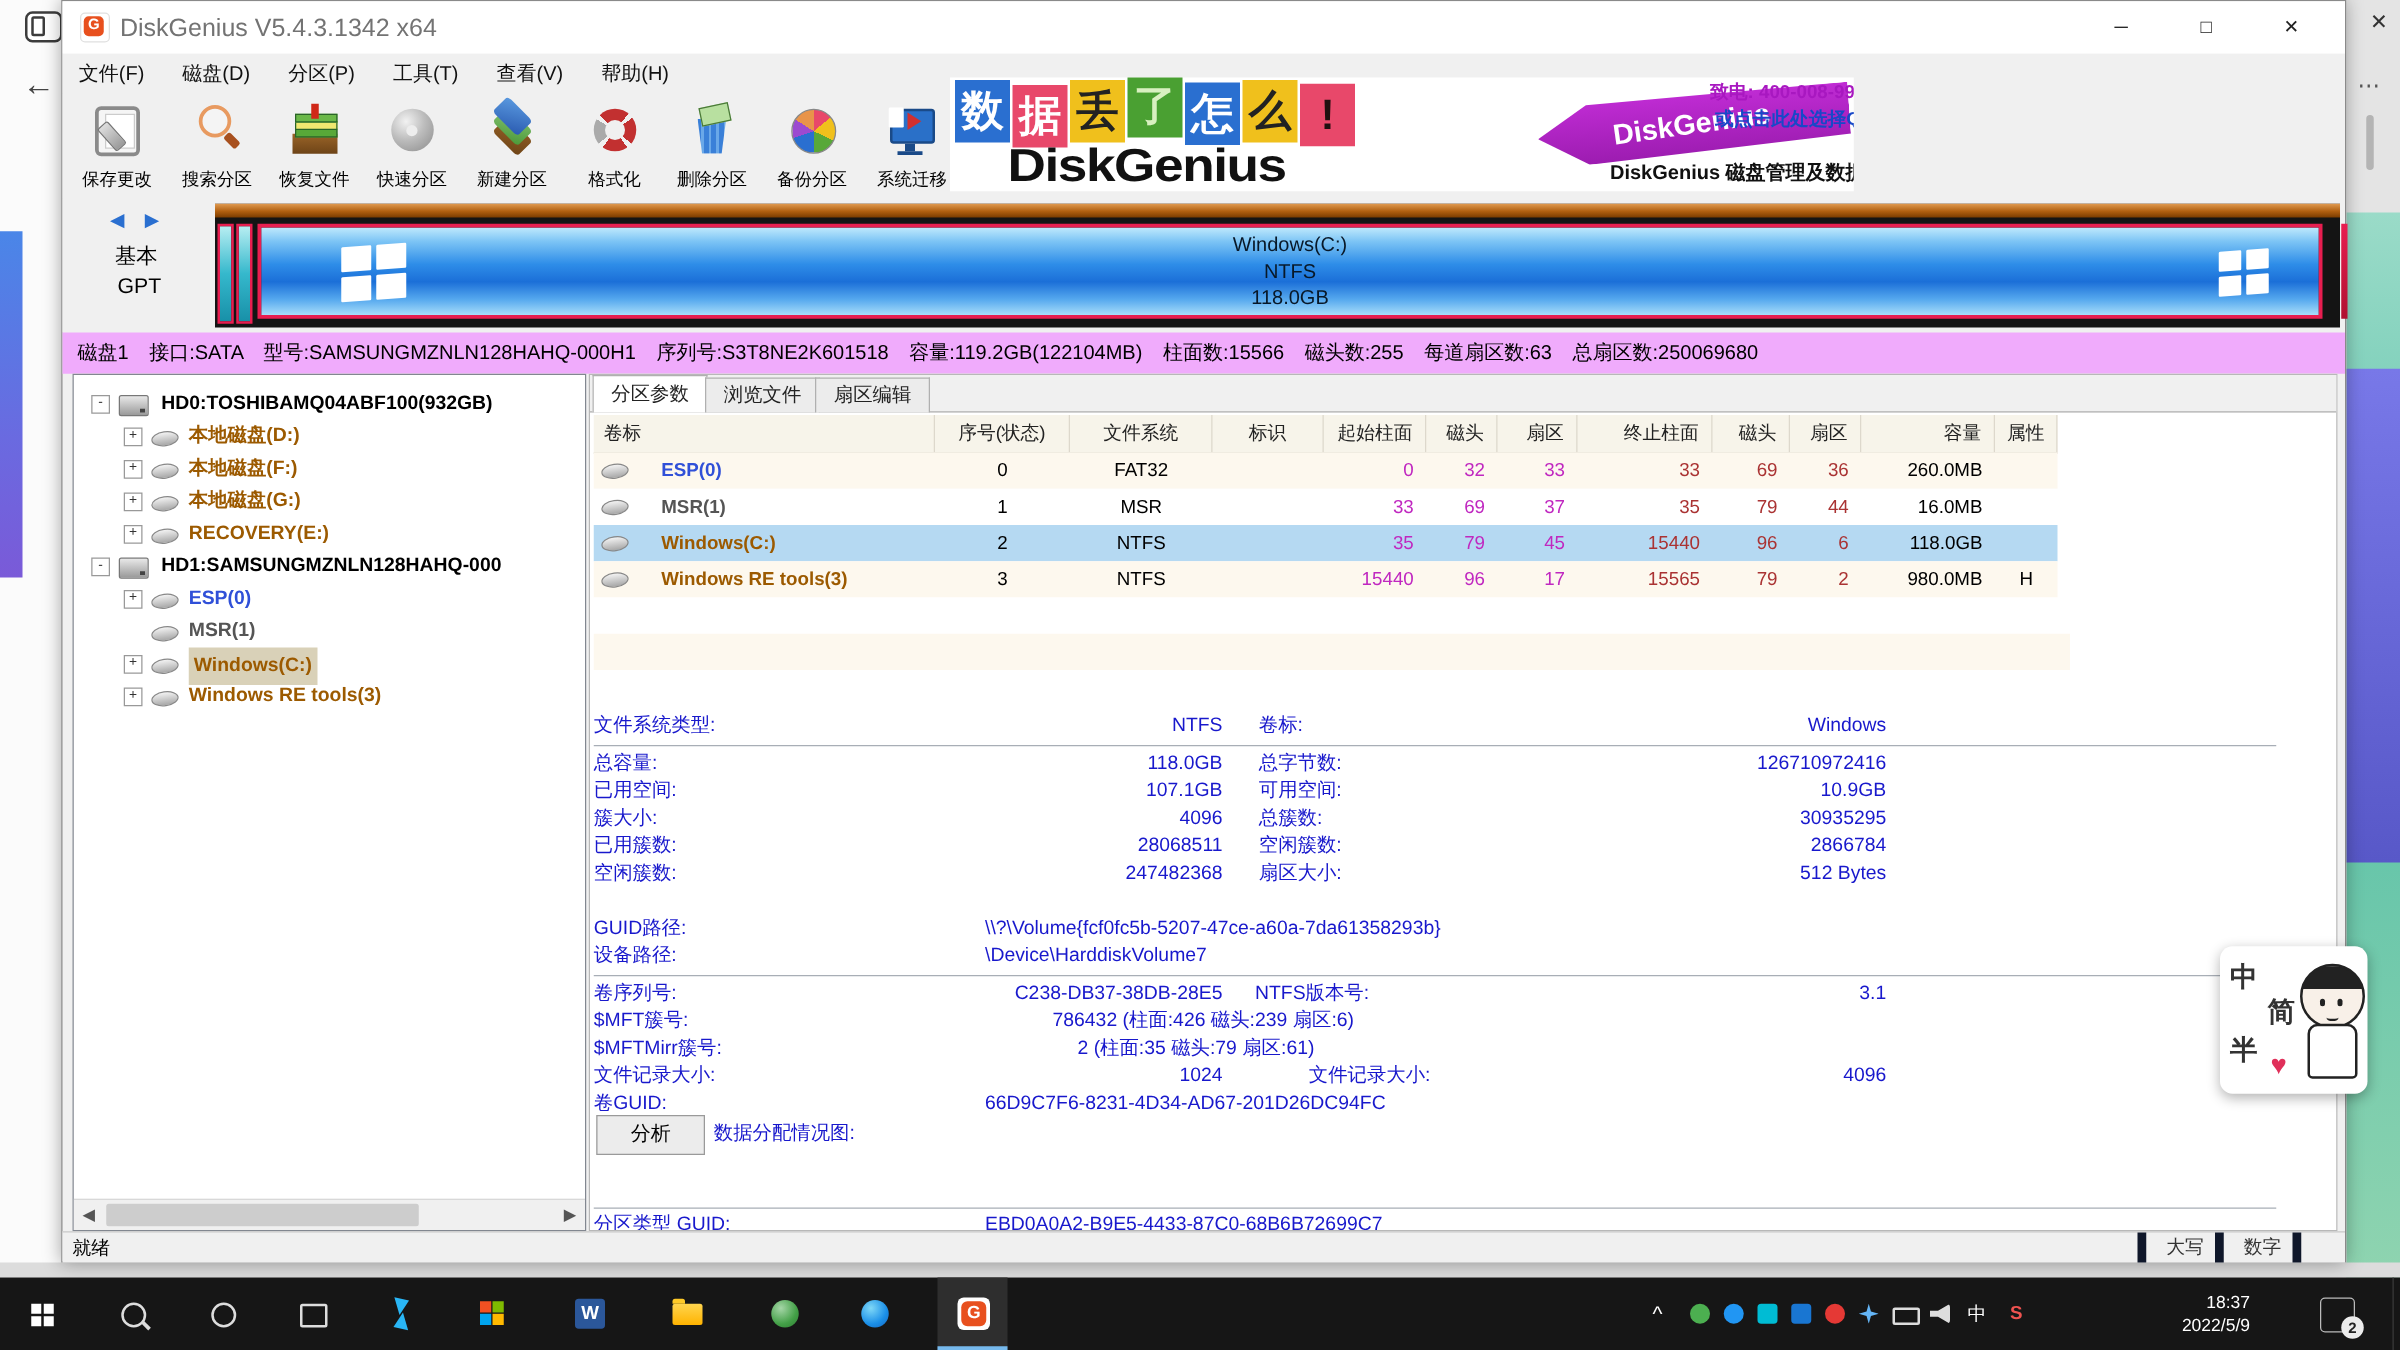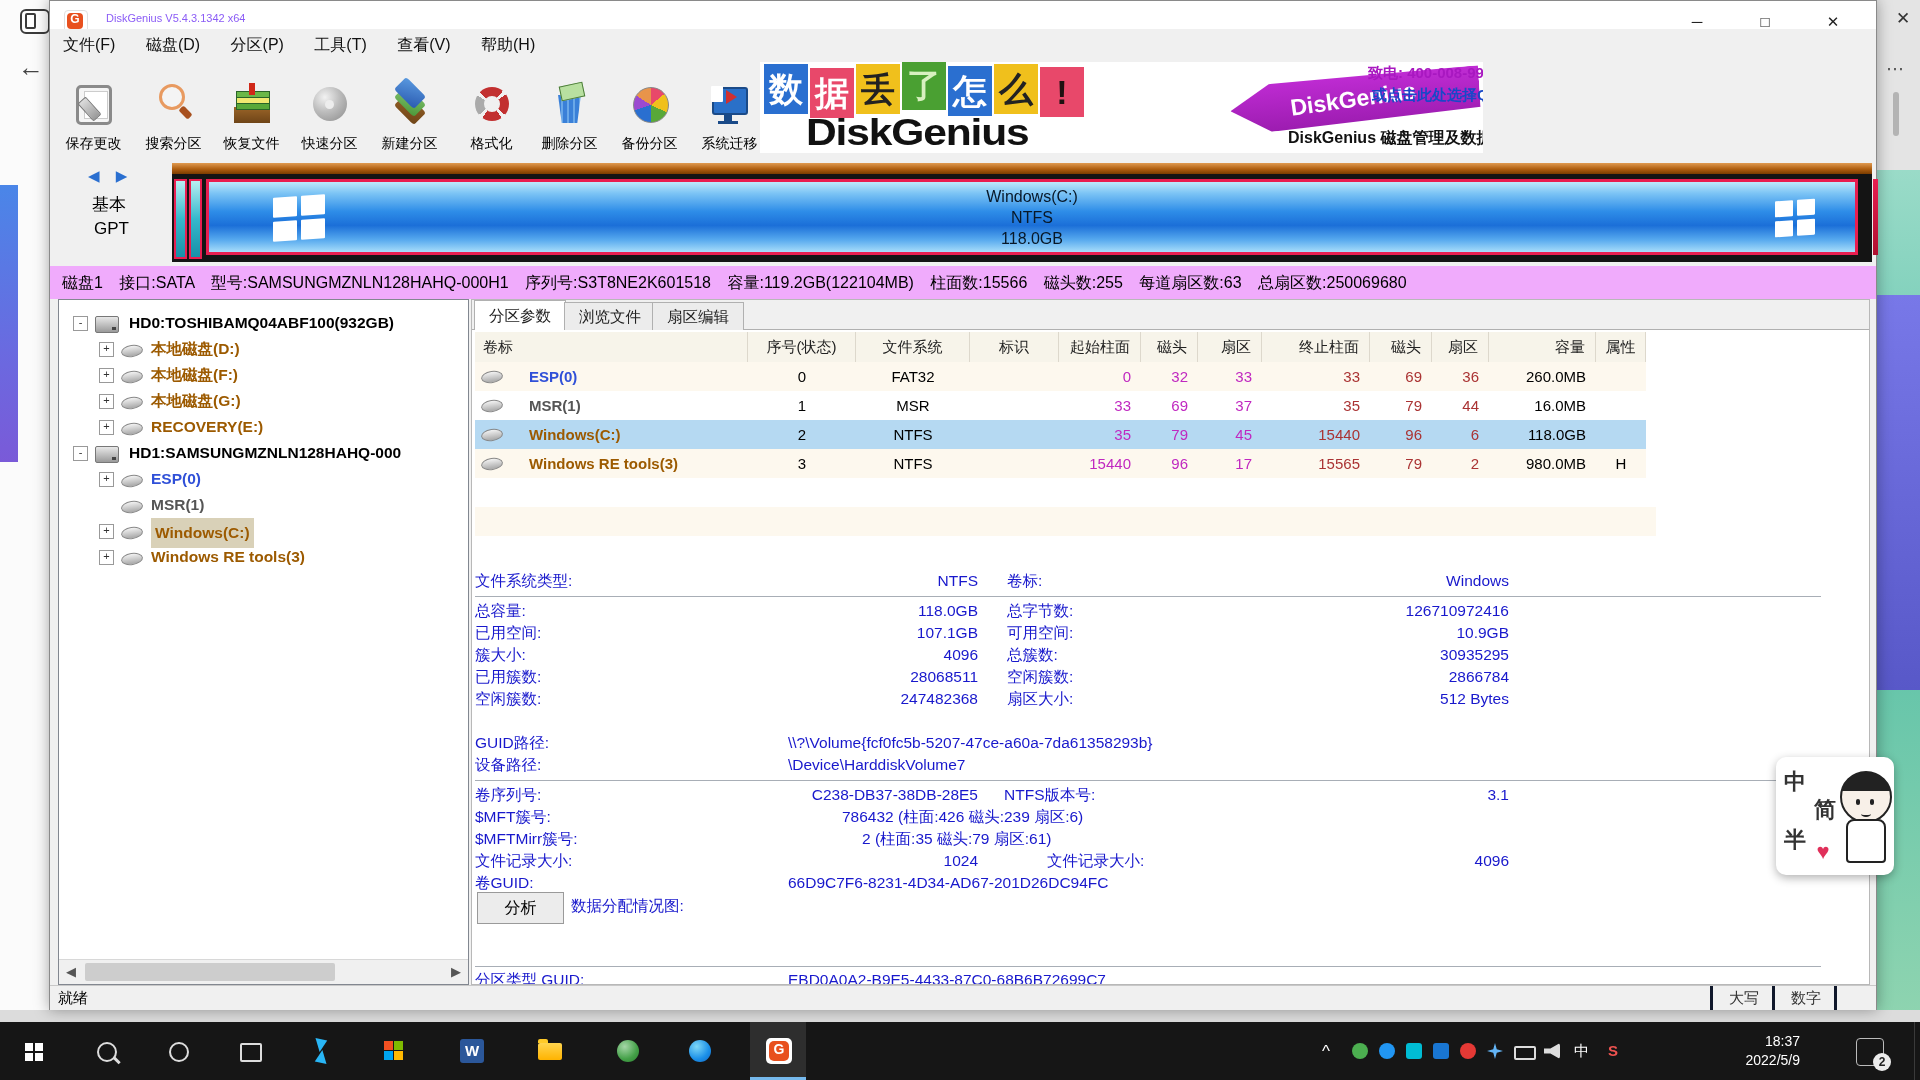--- a/index.html
+++ b/index.html
@@ -20,23 +20,23 @@
   .behind-ellipsis{left:1886px;top:58px;font-size:18px;color:#555;letter-spacing:1px}
   .behind-thumb{left:1893px;top:92px;width:6px;height:44px;border-radius:3px;background:#b4b4b4}
   .above-taskbar{left:0;top:1010px;width:1920px;height:12px;background:#dcdcdc}
 
   
   #win{left:49px;top:0;width:1828px;height:1010px;background:#f0f0f0;border:1px solid #8a8a8a;box-sizing:border-box;box-shadow:0 0 14px rgba(0,0,0,.35)}
   .titlebar{left:0;top:0;width:100%;height:42px;background:#fff}
   .app-ico{width:22px;height:22px;border-radius:4px;background:#fff;border:1px solid #e0e0e0;position:absolute;left:14px;top:9px}
   .app-ico .disc{position:absolute;left:2px;top:2px;width:16px;height:16px;border-radius:4px;background:#e8501e}
   .app-ico .g{position:absolute;left:0;top:1px;width:20px;text-align:center;font-size:12px;font-weight:bold;color:#fff}
-  .title-text{position:absolute;left:56px;top:11px;font-size:11px;color:#8b5cf6}
+  .title-text{position:absolute;left:46px;top:11px;font-size:20px;color:#737373}
   .winbtn{position:absolute;top:0;width:46px;height:42px;text-align:center;line-height:42px;font-size:15px;color:#222}
-  .menubar{left:0;top:28px;width:100%;height:32px;background:#f0f0f0}
+  .menubar{left:0;top:42px;width:100%;height:32px;background:#f0f0f0}
   .menu-item{display:inline-block;padding:6px 13px;font-size:16px;color:#111}
   
   .toolbar{left:0;top:74px;width:100%;height:84px;background:#f0f0f0}
   .tbtn{position:absolute;top:2px;width:79px;height:80px;text-align:center}
   .tbtn .lbl{position:absolute;bottom:4px;left:0;width:100%;font-size:14px;color:#000}
   .tbi{position:relative;width:44px;height:44px;margin:6px auto 0}
   
   .ic-save{position:absolute;left:4px;top:2px;width:30px;height:34px;border:3px solid #8a8a8a;border-radius:5px;background:#f5f5f5}
   .ic-save-in{position:absolute;left:4px;top:4px;width:22px;height:26px;background:#fff;border:1px solid #ccc}
   .ic-save-pen{position:absolute;left:12px;top:14px;width:9px;height:22px;background:linear-gradient(#ddd,#9a9a9a);border:1px solid #777;transform:rotate(-42deg);border-radius:2px}
@@ -136,21 +136,21 @@
   .dlong{position:absolute;left:313px}
   .dsep{position:absolute;left:0;width:1346px;height:1px;background:#a8aeb6}
   .ana-btn{position:absolute;left:2px;top:324px;width:85px;height:30px;background:#ececec;border:1px solid #9a9a9a;text-align:center;line-height:30px;font-size:16px;color:#000}
   .ana-lbl{position:absolute;left:96px;top:328px;font-size:15.5px;color:#1818cc}
   .bottomsep{position:absolute;left:3px;top:666px;width:1346px;height:1px;background:#a8aeb6}
   .bottomrow{position:absolute;left:3px;top:670px;width:1390px;height:14px;overflow:hidden;font-size:15.5px;line-height:20px;color:#1818cc}
   .bottomrow .val{position:absolute;left:313px}
 
   .statusbar{left:0;top:984px;width:100%;height:25px;background:#f0f0f0;border-top:1px solid #c8c8c8;box-sizing:border-box;font-size:15px;color:#000}
   .sb-ready{position:absolute;left:8px;top:3px}
-  .sb-cell{position:absolute;top:0;height:24px;line-height:24px;text-align:center;border-left:3px solid #0f172a;color:#333}
+  .sb-cell{position:absolute;top:0;height:24px;line-height:24px;text-align:center;border-left:7px solid #0f172a;color:#333}
 
   
   .taskbar{left:0;top:1022px;width:1920px;height:58px;background:#161616}
   .tk{position:absolute;top:0;height:58px;width:56px;text-align:center}
   .tk-active{background:#2e2e2e;border-bottom:3px solid #76b9ed;box-sizing:border-box}
   .startflag{position:absolute;left:19px;top:21px;display:grid;grid-template-columns:8px 8px;grid-template-rows:8px 8px;gap:2px}
   .startflag div{background:#fff}
   .tk-circle{position:absolute;left:19px;top:20px;width:16px;height:16px;border:2px solid #ddd;border-radius:50%}
   .tk-search-h{position:absolute;left:35px;top:37px;width:8px;height:2.5px;background:#ddd;transform:rotate(45deg)}
   .tk-view{position:absolute;left:18px;top:21px;width:18px;height:15px;border:2px solid #ddd;border-radius:2px}

